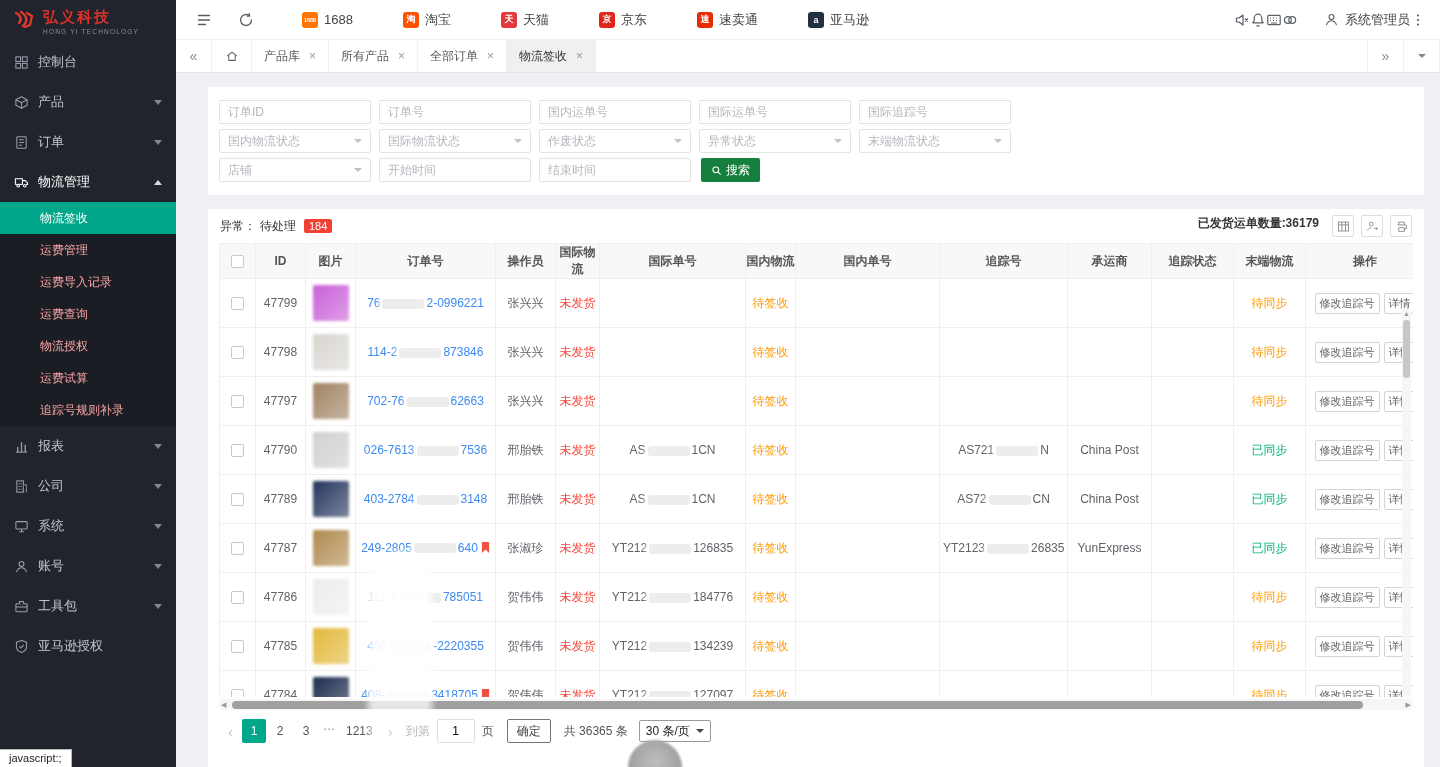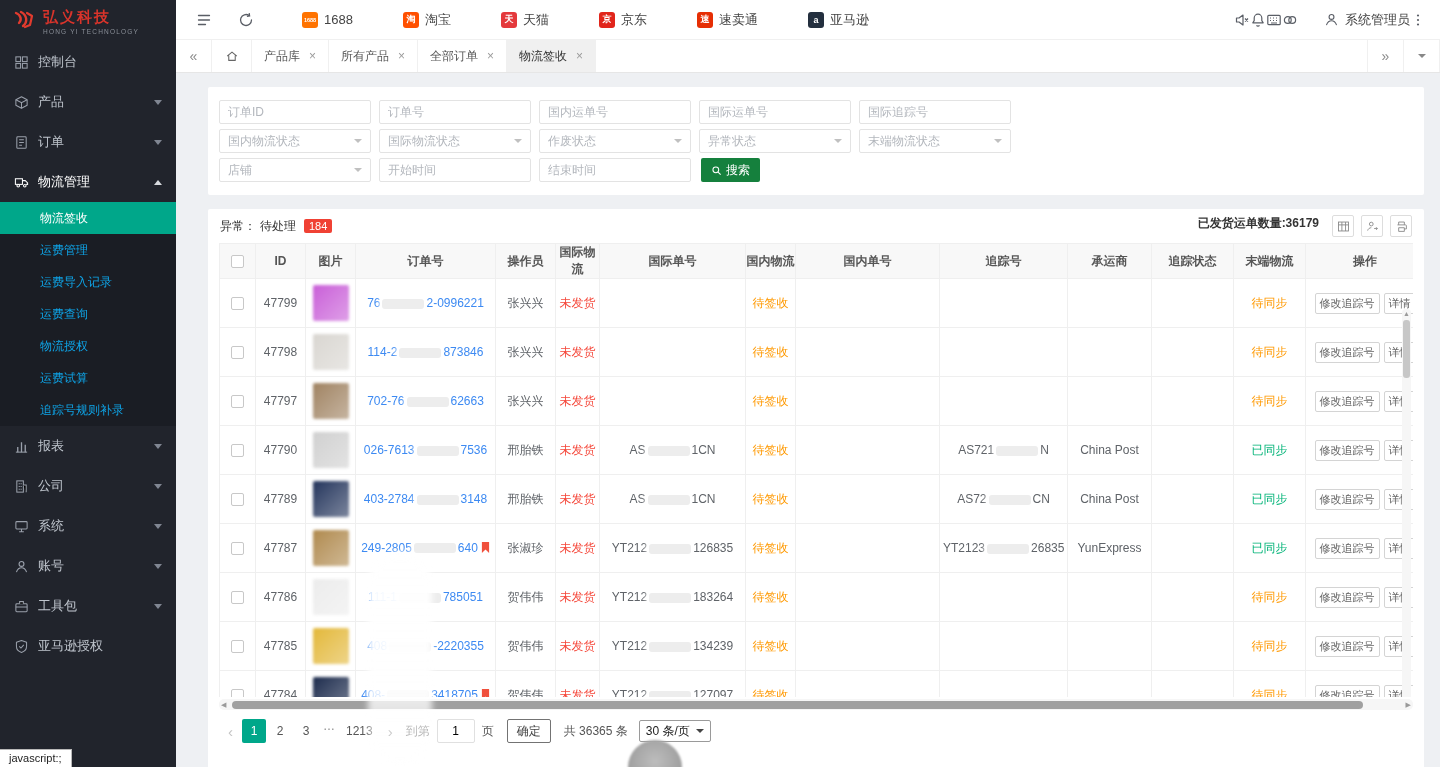--- a/index.html
+++ b/index.html
@@ -13,21 +13,21 @@
   .brand { color:#d9342b; font-weight:bold; font-size:15px; letter-spacing:2px; }
   .brand-sub { color:#8a8f98; font-size:6.5px; letter-spacing:1.2px; margin-top:1px; }
   .nav { flex:1; }
   .nav-item { height:40px; display:flex; align-items:center; padding:0 14px; color:#bfc5cd; font-size:13px; cursor:pointer; }
   .nav-item .icon { width:15px; height:15px; margin-right:9px; color:#9aa0ab; }
   .nav-item.expanded { color:#fff; }
   .nav-item.expanded .icon { color:#fff; }
   .caret { margin-left:auto; width:0; height:0; border-left:4px solid transparent; border-right:4px solid transparent; border-top:5px solid #808692; }
   .caret.up { border-top:none; border-bottom:5px solid #d7dade; }
   .subnav { background:#1a1d24; }
-  .subnav-item { height:32px; line-height:32px; padding-left:40px; color:#0ea5e9; font-size:12px; cursor:pointer; }
+  .subnav-item { height:32px; line-height:32px; padding-left:40px; color:#fca5a5; font-size:12px; cursor:pointer; }
   .subnav-item.active { background:#00a78a; color:#fff; }
 
   
   .main { flex:1; min-width:0; display:flex; flex-direction:column; }
   .topbar { height:40px; background:#fff; border-bottom:1px solid #f0f0f0; display:flex; align-items:center; padding:0 14px 0 20px; }
   .tb-icon { width:16px; height:16px; display:inline-flex; color:#5a5e66; cursor:pointer; flex-shrink:0; }
   .tb-icon + .tb-icon { margin-left:26px; }
   .icon svg { width:100%; height:100%; display:block; }
   .platforms { display:flex; align-items:center; gap:30px; margin-left:28px; }
   .platform { display:flex; align-items:center; gap:6px; cursor:pointer; color:#444; font-size:13px; text-decoration:none;margin-left:20px; }
@@ -591,21 +591,21 @@
                   <td><span class="st-green">已同步</span></td>
                   <td><button class="mini-btn">修改追踪号</button><button class="mini-btn">详情</button></td>
                 </tr>
                 <tr>
                   <td><span class="cb"></span></td>
                   <td>47786</td>
                   <td><span class="thumb" style="background:linear-gradient(135deg,#ececec,#ffffff66),#ececec"></span></td>
                   <td><a class="order-link"><span>111-1</span><span class="mask"></span><span>785051</span></a></td>
                   <td>贺伟伟</td>
                   <td><span class="st-red">未发货</span></td>
-                  <td><span>YT212</span><span class="mask"></span><span>183264</span></td>
+                  <td><span>YT212</span><span class="mask"></span><span>184776</span></td>
                   <td><span class="st-orange">待签收</span></td>
                   <td></td>
                   <td></td>
                   <td></td>
                   <td></td>
                   <td><span class="st-orange">待同步</span></td>
                   <td><button class="mini-btn">修改追踪号</button><button class="mini-btn">详情</button></td>
                 </tr>
                 <tr>
                   <td><span class="cb"></span></td>

